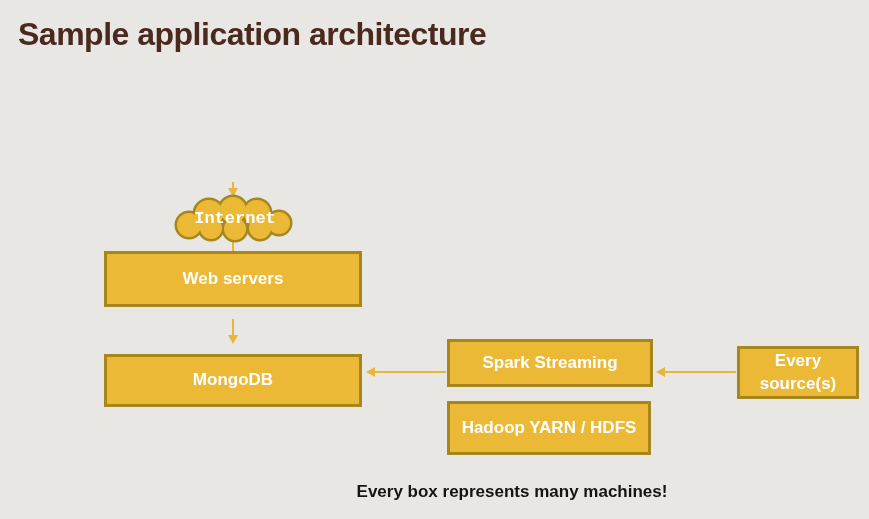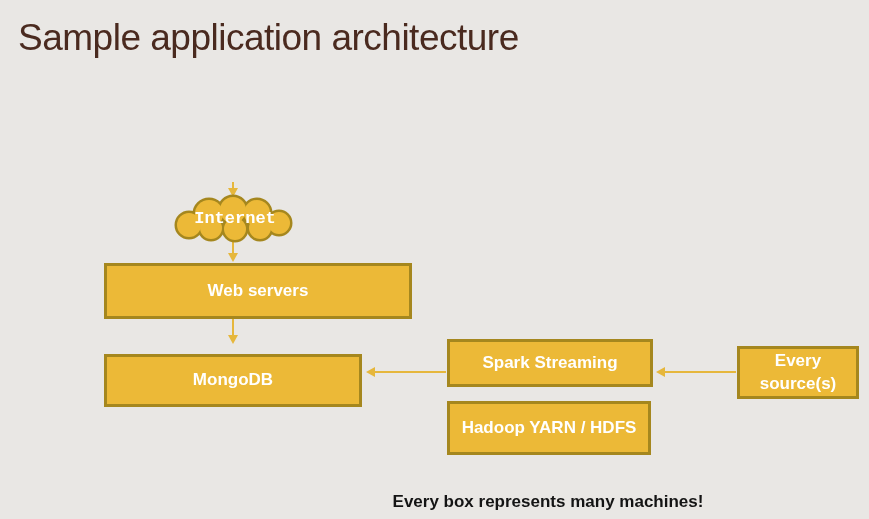--- a/index.html
+++ b/index.html
@@ -9,43 +9,43 @@
     height: 519px;
     background: #E9E7E4;
     overflow: hidden;
     font-family: "Liberation Sans", "DejaVu Sans", sans-serif;
   }
   .title {
     position: absolute;
     left: 18px;
     top: 16px;
     width: 740px;
-    font-size: 37px;
-    font-weight: normal;
+    font-size: 32px;
+    font-weight: bold;
     line-height: 1.18;
     color: #4A2A1F;
     letter-spacing: -0.5px;
   }
   .title span { display: block; }
   .node {
     position: absolute;
     box-sizing: border-box;
     background: #ECB937;
     border: 3px solid #A5871E;
     display: flex;
     align-items: center;
     justify-content: center;
     color: #FFFFFF;
     font-size: 17px;
     font-weight: bold;
     text-align: center;
     line-height: 1.3;
   }
   .node-happy     { left: 104px; top: 129px; width: 258px; height: 53px; gap: 12px; }
-  .node-web      { left: 104px; top: 263px; width: 308px; height: 56px; }
+  .node-web      { left: 104px; top: 251px; width: 258px; height: 56px; }
   .node-mongo    { left: 104px; top: 345px; width: 258px; height: 53px; margin-top: 9px; }
   .node-spark    { left: 447px; top: 339px; width: 206px; height: 48px; }
   .node-hadoop   { left: 447px; top: 401px; width: 204px; height: 54px; }
   .node-datasrc  { left: 737px; top: 346px; width: 122px; height: 53px; padding: 0 8px; }
   .cloud-wrap {
     position: absolute;
     left: 167px; top: 193px;
     width: 136px; height: 50px; font-family: Liberation Mono, monospace;
   }
   .cloud-wrap svg { position: absolute; left: 0; top: 0; }
@@ -62,27 +62,26 @@
   }
   .connectors {
     position: absolute;
     left: 0; top: 0;
     width: 869px; height: 519px;
     pointer-events: none;
   }
   .footer-note {
     position: absolute;
     left: 512px;
-    top: 492px;
+    top: 482px;
     transform: translateX(-50%);
     white-space: nowrap;
     font-size: 17px;
     font-weight: bold;
     color: #141414;
-    margin-left: 36px;
   }
 </style>
 </head>
 <body>
 
 <div class="canvas">
 
   <h1 class="title" style="margin:0;">
     <span>Sample application architecture</span>
   </h1>

